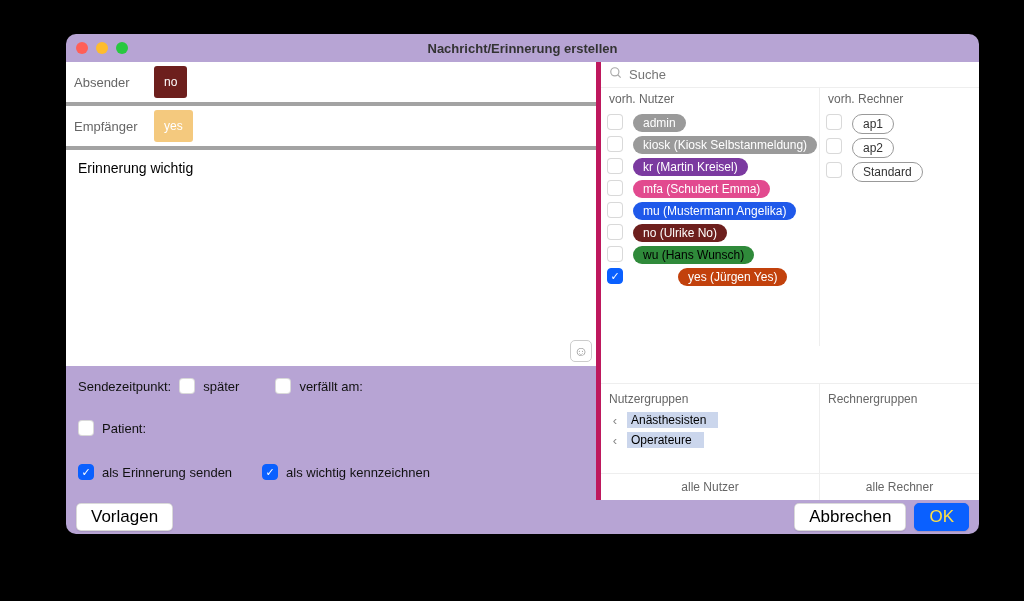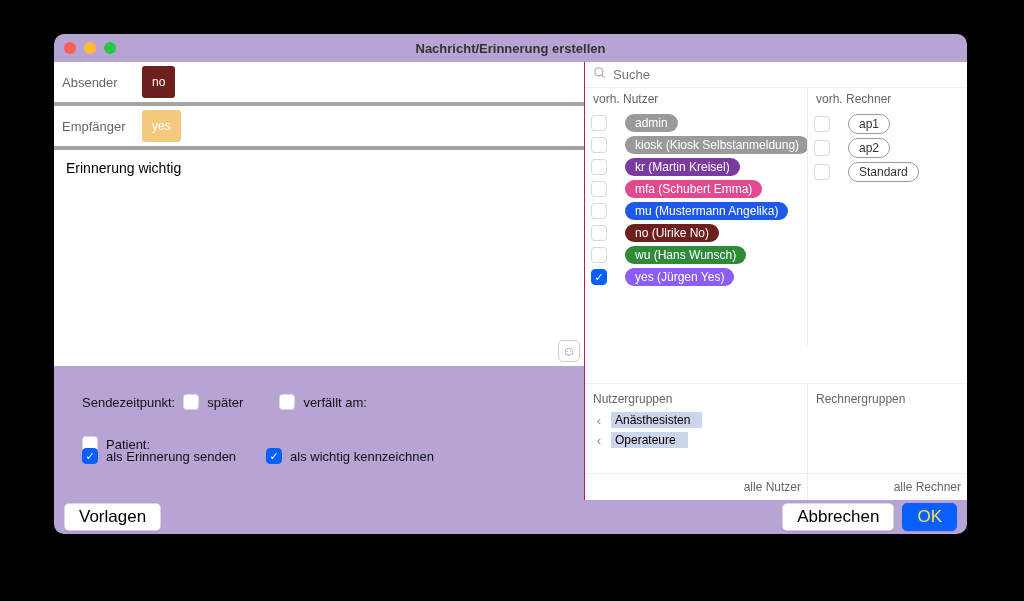--- a/index.html
+++ b/index.html
@@ -6,21 +6,21 @@
   body {
     background: #000;
     font-family: -apple-system, BlinkMacSystemFont, "Helvetica Neue", Arial, sans-serif;
     font-size: 13px;
     width: 1024px;
     height: 601px;
     overflow: hidden;
   }
   .window {
     position: absolute;
-    left: 54px;
+    left: 66px;
     top: 34px;
     width: 913px;
     height: 500px;
     background: #b7a4d4;
     border-radius: 10px;
     overflow: hidden;
     box-shadow: 0 10px 40px rgba(0,0,0,0.6);
     display: flex;
     flex-direction: column;
   }
@@ -46,21 +46,21 @@
     min-height: 0;
   }
   .left-col {
     flex: 1;
     display: flex;
     flex-direction: column;
     min-width: 0;
   }
   .right-col {
     width: 383px;
-    border-left: 1px solid #be185d;
+    border-left: 5px solid #be185d;
     display: flex;
     flex-direction: column;
     background: #fff;
     min-height: 0;
   }
   .header-rows {
     background: #fff;
   }
   .hrow {
     display: flex; align-items: center;
@@ -92,21 +92,21 @@
     bottom: 4px;
     width: 22px; height: 22px;
     border: 1px solid #ccc;
     border-radius: 5px;
     background: #fff;
     display: flex; align-items: center; justify-content: center;
     color: #888;
   }
   .options-area {
     flex: 1;
-    padding: 28px;
+    padding: 12px;
     color: #222;
   }
   .opt-row { display: flex; align-items: center; gap: 8px; margin-bottom: 12px; }
   .opt-row-gap { margin-top: 26px; }
   .chk {
     width: 16px; height: 16px;
     border-radius: 4px;
     background: #fff;
     display: inline-flex; align-items: center; justify-content: center;
     font-size: 11px; color: #fff;
@@ -130,21 +130,21 @@
   }
   .right-split {
     flex: 1;
     display: flex;
     min-height: 0;
   }
   .ucol { flex: 1; display: flex; flex-direction: column; min-width: 0; }
   .ucol + .ucol { border-left: 1px solid #eee; }
   .ucol-header { padding: 4px 8px; color: #666; font-size: 12px; }
   .ucol-list { flex: 1; overflow: auto; padding: 2px 6px; }
-  .urow { display: flex; align-items: center; gap: 18px; padding: 2px 0; }
+  .urow { display: flex; gap: 10px; padding: 2px 0; }
   .pill {
     display: inline-block;
     padding: 2px 10px;
     border-radius: 10px;
     font-size: 12px;
     white-space: nowrap;
   }
   .pill-outline {
     border: 1px solid #999; color: #333; background: #fff;
   }
@@ -164,21 +164,21 @@
     background: #cbd6ec;
     padding: 1px 12px 1px 4px;
     font-size: 12px;
   }
   .chevron { color: #888; width: 12px; text-align: center; }
   .all-row {
     display: flex;
     border-top: 1px solid #eee;
   }
   .all-cell {
-    flex: 1; text-align: right; padding: 6px; color: #666; font-size: 12px;
+    flex: 1; text-align: center; padding: 6px; color: #666; font-size: 12px;
   }
   .all-cell + .all-cell { border-left: 1px solid #eee; }
   
   .bottom-bar {
     height: 34px;
     display: flex;
     align-items: center;
     padding: 0 10px;
     gap: 8px;
   }
@@ -290,25 +290,25 @@
               <div class="urow">
                 <span class="chk"></span>
                 <span class="pill" style="background: rgb(31, 89, 234); color: rgb(255, 255, 255);">mu (Mustermann Angelika)</span>
               </div>
               <div class="urow">
                 <span class="chk"></span>
                 <span class="pill" style="background: rgb(109, 31, 29); color: rgb(255, 255, 255);">no (Ulrike No)</span>
               </div>
               <div class="urow">
                 <span class="chk"></span>
-                <span class="pill" style="background: rgb(47, 138, 58); color: #ffffff;">wu (Hans Wunsch)</span>
+                <span class="pill" style="background: rgb(47, 138, 58); color: #000000;">wu (Hans Wunsch)</span>
               </div>
               <div class="urow">
                 <span class="chk checked">✓</span>
-                <span class="pill" style="background: #8b5cf6; color: rgb(255, 255, 255);">yes (Jürgen Yes)</span>
+                <span class="pill" style="background: #c2410c; color: rgb(255, 255, 255); margin-left: 45px;">yes (Jürgen Yes)</span>
               </div>
             </div>
         </div>
         <div class="ucol" style="flex:0 0 160px">
           <div class="ucol-header">vorh. Rechner</div>
           <div class="ucol-list" id="machines-list">
               <div class="urow">
                 <span class="chk"></span>
                 <span class="pill pill-outline">ap1</span>
               </div>

